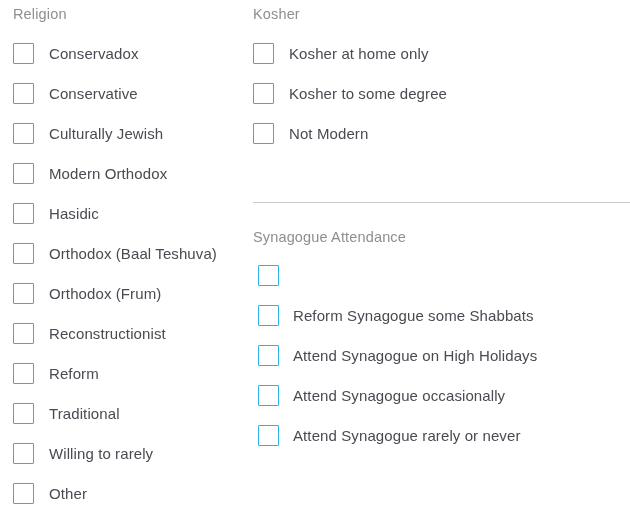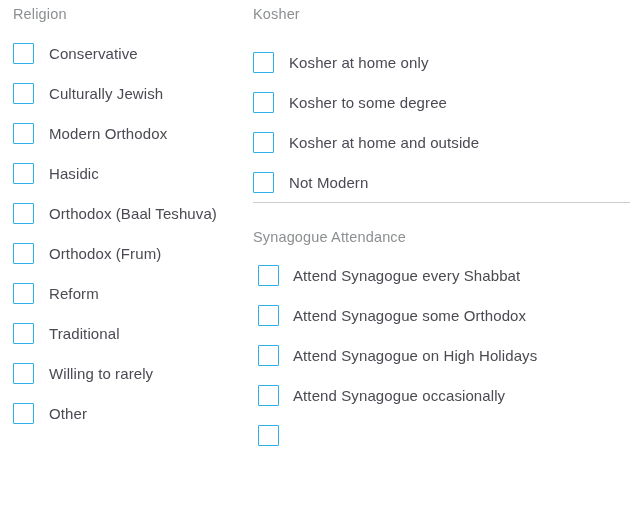--- a/index.html
+++ b/index.html
@@ -44,21 +44,21 @@
   .group-title-synagogue { position: absolute; left: 0; top: 228px; }
 
   .option-list {
     position: absolute;
     left: 0;
     margin: 0;
     padding: 0;
     list-style: none;
   }
   .list-religion  { top: 43px; }
-  .list-kosher    { top: 52px; }
+  .list-kosher    { top: 43px; }
   .list-synagogue { top: 265px; left: 5px; }
 
   .option-row {
     display: flex;
     align-items: center;
     height: 21px;
     margin-bottom: 19px;
     cursor: pointer;
   }
   .option-row:last-child { margin-bottom: 0; }
@@ -96,20 +96,24 @@
 </head>
 <body>
 
 <div class="panel">
 
   <div class="column column-left">
     <div class="group-title group-title-religion">Religion</div>
     <ul class="option-list list-religion">
         <li class="option-row">
           <span class="checkbox"></span>
+          <span class="option-label">Conservadox</span>
+        </li>
+        <li class="option-row">
+          <span class="checkbox"></span>
           <span class="option-label">Conservative</span>
         </li>
         <li class="option-row">
           <span class="checkbox"></span>
           <span class="option-label">Culturally Jewish</span>
         </li>
         <li class="option-row">
           <span class="checkbox"></span>
           <span class="option-label">Modern Orthodox</span>
         </li>
@@ -117,20 +121,24 @@
           <span class="checkbox"></span>
           <span class="option-label">Hasidic</span>
         </li>
         <li class="option-row">
           <span class="checkbox"></span>
           <span class="option-label">Orthodox (Baal Teshuva)</span>
         </li>
         <li class="option-row">
           <span class="checkbox"></span>
           <span class="option-label">Orthodox (Frum)</span>
+        </li>
+        <li class="option-row">
+          <span class="checkbox"></span>
+          <span class="option-label">Reconstructionist</span>
         </li>
         <li class="option-row">
           <span class="checkbox"></span>
           <span class="option-label">Reform</span>
         </li>
         <li class="option-row">
           <span class="checkbox"></span>
           <span class="option-label">Traditional</span>
         </li>
         <li class="option-row">
@@ -150,47 +158,43 @@
         <li class="option-row">
           <span class="checkbox"></span>
           <span class="option-label">Kosher at home only</span>
         </li>
         <li class="option-row">
           <span class="checkbox"></span>
           <span class="option-label">Kosher to some degree</span>
         </li>
         <li class="option-row">
           <span class="checkbox"></span>
-          <span class="option-label">Kosher at home and outside</span>
-        </li>
-        <li class="option-row">
-          <span class="checkbox"></span>
           <span class="option-label">Not Modern</span>
         </li>
       </ul>
 
     <div class="group-title group-title-synagogue">Synagogue Attendance</div>
     <ul class="option-list list-synagogue">
         <li class="option-row">
           <span class="checkbox"></span>
-          <span class="option-label">Attend Synagogue every Shabbat</span>
-        </li>
-        <li class="option-row">
-          <span class="checkbox"></span>
-          <span class="option-label">Attend Synagogue some Orthodox</span>
+        </li>
+        <li class="option-row">
+          <span class="checkbox"></span>
+          <span class="option-label">Reform Synagogue some Shabbats</span>
         </li>
         <li class="option-row">
           <span class="checkbox"></span>
           <span class="option-label">Attend Synagogue on High Holidays</span>
         </li>
         <li class="option-row">
           <span class="checkbox"></span>
           <span class="option-label">Attend Synagogue occasionally</span>
         </li>
         <li class="option-row">
           <span class="checkbox"></span>
+          <span class="option-label">Attend Synagogue rarely or never</span>
         </li>
       </ul>
   </div>
 
   <div class="divider"></div>
 
 </div>
 
 </body></html>

